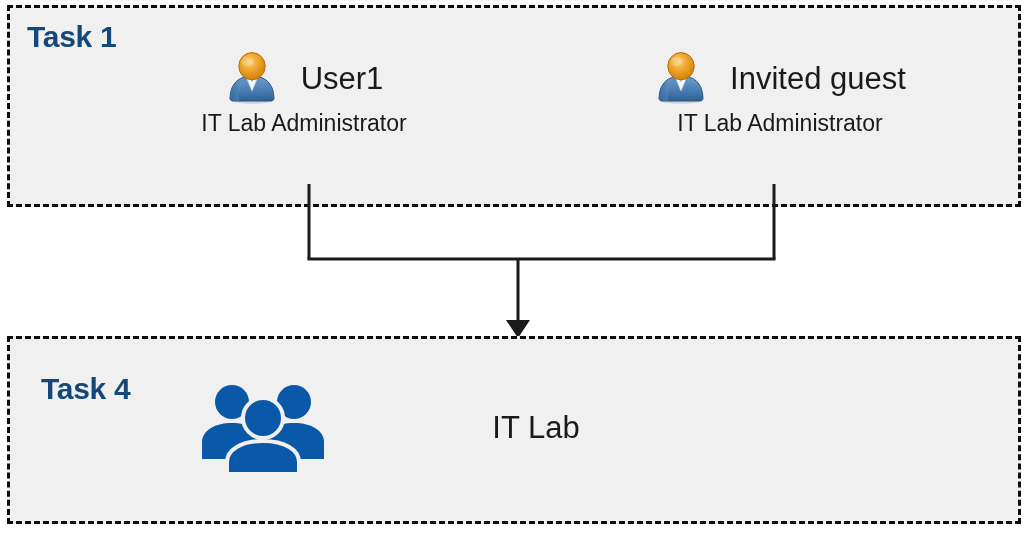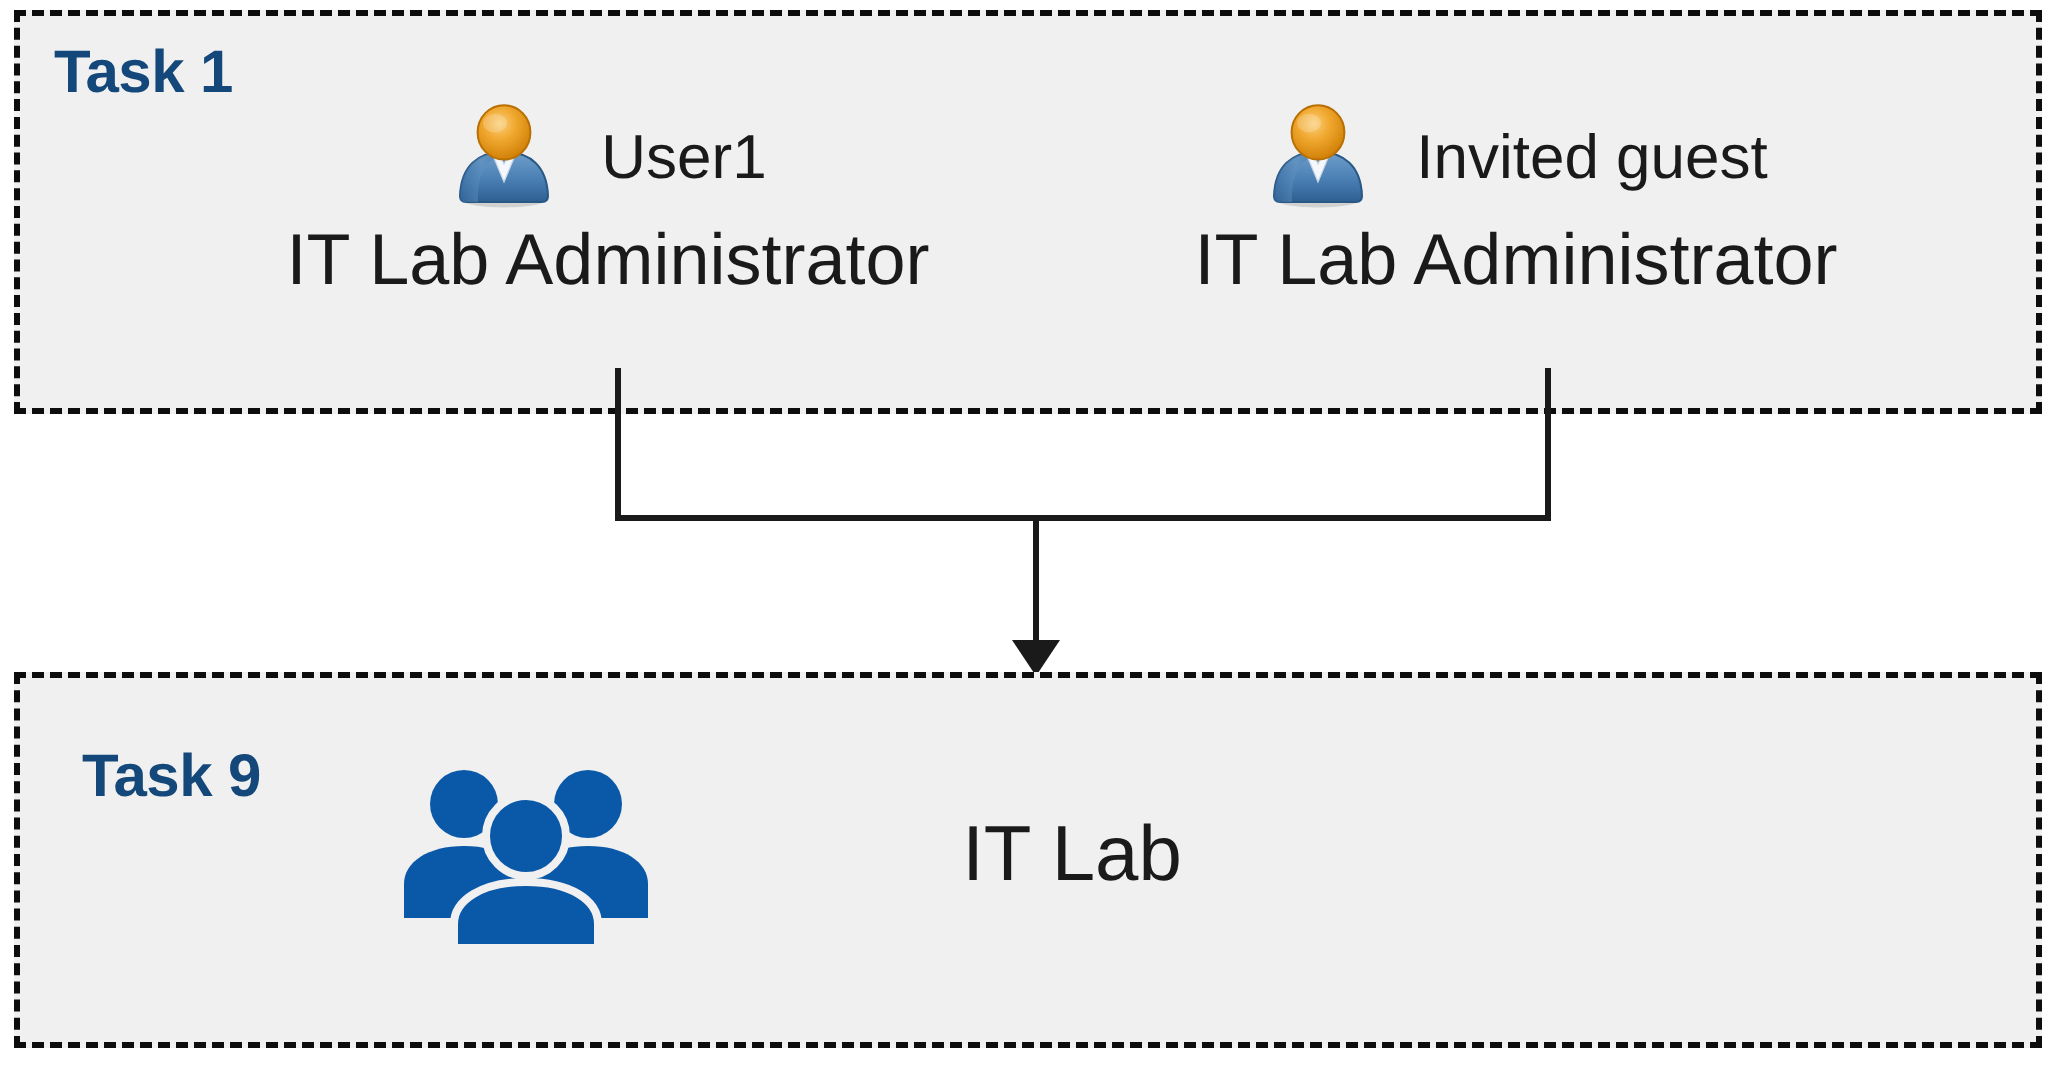--- a/index.html
+++ b/index.html
@@ -67,39 +67,39 @@
   }
 
   
   .person {
     position: absolute;
     text-align: center;
     width: 360px;
   }
 
   #person-user1  { left: 124px; top: 50px; }
-  #person-guest  { left: 578px; top: 50px; }
+  #person-guest  { left: 600px; top: 50px; }
 
   .person-top {
     display: flex;
     align-items: center;
     justify-content: center;
     gap: 22px;
     height: 56px;
   }
 
   .person-name {
     font-size: 31px;
     color: #1a1a1a;
     line-height: 1;
     white-space: nowrap;
   }
 
   .person-role {
-    font-size: 36px;
+    font-size: 23px;
     color: #1a1a1a;
     line-height: 1;
     margin-top: 6px;
     white-space: nowrap;
   }
 
   .user-icon {
     width: 54px;
     height: 54px;
     flex: 0 0 54px;
@@ -119,21 +119,21 @@
   }
 
   .group-icon {
     width: 134px;
     height: 96px;
     flex: 0 0 134px;
     display: block;
   }
 
   #group-label {
-    font-size: 39px;
+    font-size: 31px;
     color: #1a1a1a;
     line-height: 1.18;
     text-align: center;
     flex: 0 0 auto;
     width: 340px;
   }
 
   
   #connector {
     position: absolute;
@@ -231,21 +231,21 @@
 
     <path d="M307.5 259 L775.5 259" stroke="#1a1a1a" stroke-width="3" fill="none"></path>
 
     <path d="M518 259 L518 325" stroke="#1a1a1a" stroke-width="3" fill="none"></path>
 
     <path d="M506 320 L530 320 L518 338 Z" fill="#1a1a1a"></path>
   </svg>
 
   <div class="task-box" id="task2-box"></div>
 
-  <div class="task-label" id="task2-label">Task 9</div>
+  <div class="task-label" id="task2-label">Task 4</div>
 
   <div id="group-row">
     <svg class="group-icon" viewBox="0 0 134 96">
 
       <circle cx="36" cy="22" r="17" fill="#0a58a8"></circle>
       <path d="M36 43 C18 43 6 51 6 62 L6 79 L66 79 L66 62 C66 51 54 43 36 43 Z" fill="#0a58a8"></path>
 
       <circle cx="98" cy="22" r="17" fill="#0a58a8"></circle>
       <path d="M98 43 C80 43 68 51 68 62 L68 79 L128 79 L128 62 C128 51 116 43 98 43 Z" fill="#0a58a8"></path>
 

